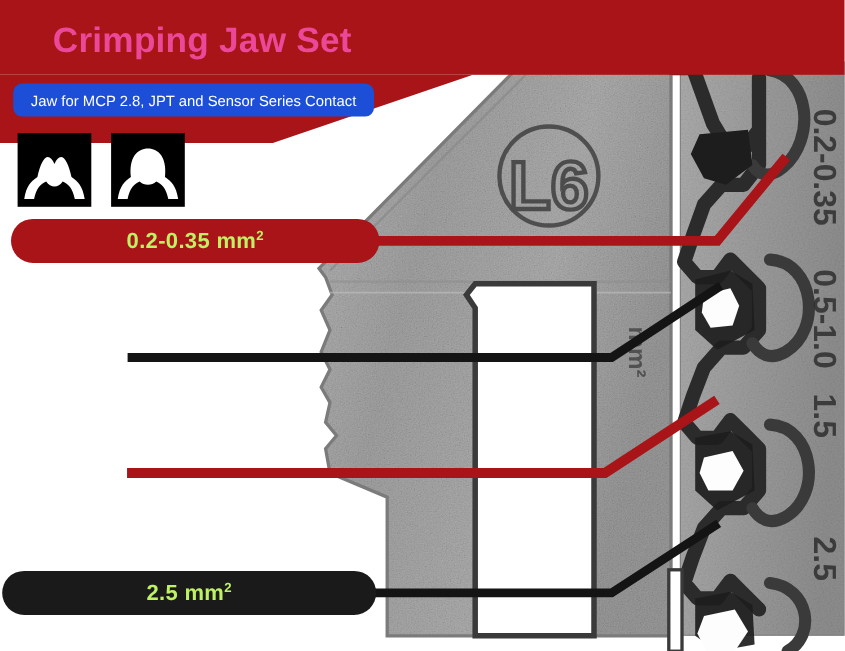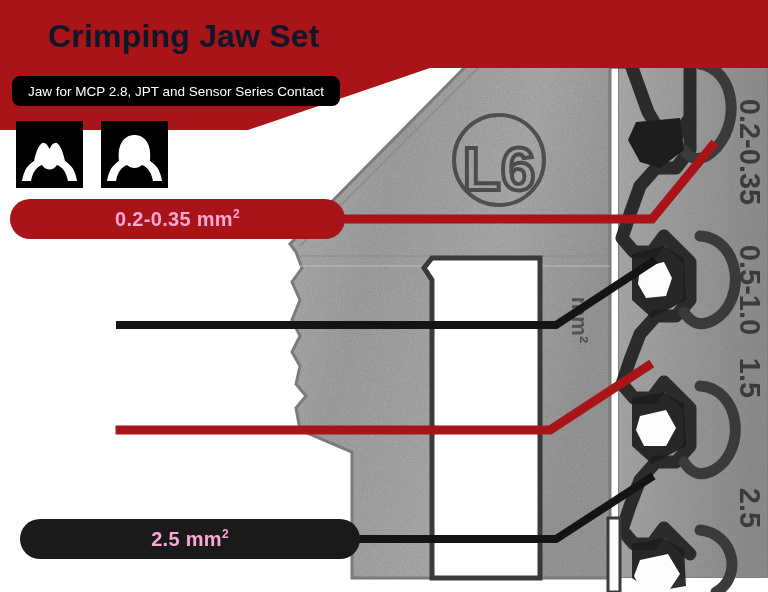--- a/index.html
+++ b/index.html
@@ -20,37 +20,37 @@
   
   #header-band {
     position: absolute; left: 0; top: 0;
     width: 768px; height: 68px;
     background: #a81418;
     z-index: 4;
   }
   #page-title {
     position: absolute; left: 48px; top: 18px;
     font-size: 32px; font-weight: bold;
-    color: #0f172a; letter-spacing: .2px;
+    color: #ec4899; letter-spacing: .2px;
     white-space: nowrap;
     z-index: 7;
   }
   
   #header-wedge {
     position: absolute; left: 0; top: 68px;
     width: 560px; height: 62px;
     background: #a81418;
     clip-path: polygon(0 0, 430px 0, 248px 62px, 0 62px);
     z-index: 3;
   }
 
   #subtitle-pill {
     position: absolute; left: 12px; top: 76px;
     height: 30px; padding: 0 16px;
-    background: #000000;
+    background: #1d4ed8;
     border-radius: 8px;
     display: flex; align-items: center;
     z-index: 8;
   }
   #subtitle-pill span {
     font-size: 13.5px; color: #ffffff; font-weight: 500;
     white-space: nowrap;
   }
 
   
@@ -78,31 +78,31 @@
     z-index: 5;
   }
   .callout {
     position: absolute;
     height: 40px;
     border-radius: 20px;
     display: flex; align-items: center; justify-content: center;
     z-index: 6;
   }
   .callout span {
-    font-size: 20px; font-weight: 600; color: #f9a8d4;
+    font-size: 20px; font-weight: 600; color: #bef264;
     white-space: nowrap; letter-spacing: .3px;
   }
   .callout sup { font-size: 12px; vertical-align: super; }
   .callout.red   { background: #a81418; }
   .callout.black { background: #1a1a1a; }
 
   #callout-1 { left: 10px; top: 199px; width: 335px; }
   #callout-2 { left: 10px; top: 305px; width: 340px; }
   #callout-3 { left: 10px; top: 410px; width: 340px; }
-  #callout-4 { left: 20px; top: 519px; width: 340px; }
+  #callout-4 { left: 2px; top: 519px; width: 340px; }
 </style>
 </head>
 <body>
 
 <div id="page">
 
   <div id="jaw-wrap">
     <svg width="768" height="592" viewBox="0 0 768 592" xmlns="http://www.w3.org/2000/svg">
       <defs>
         <linearGradient id="steelGrad" x1="0" y1="0" x2="1" y2="0.4">

